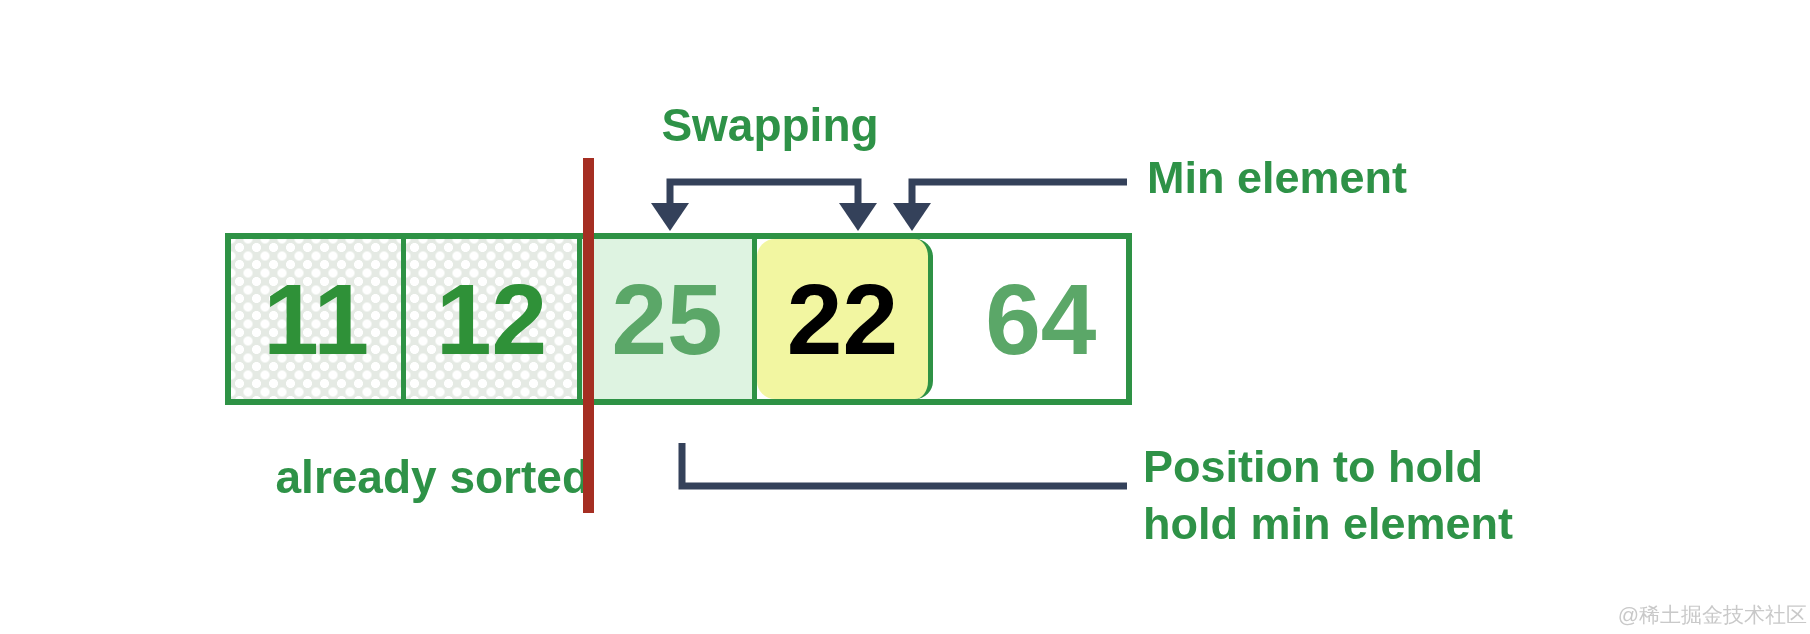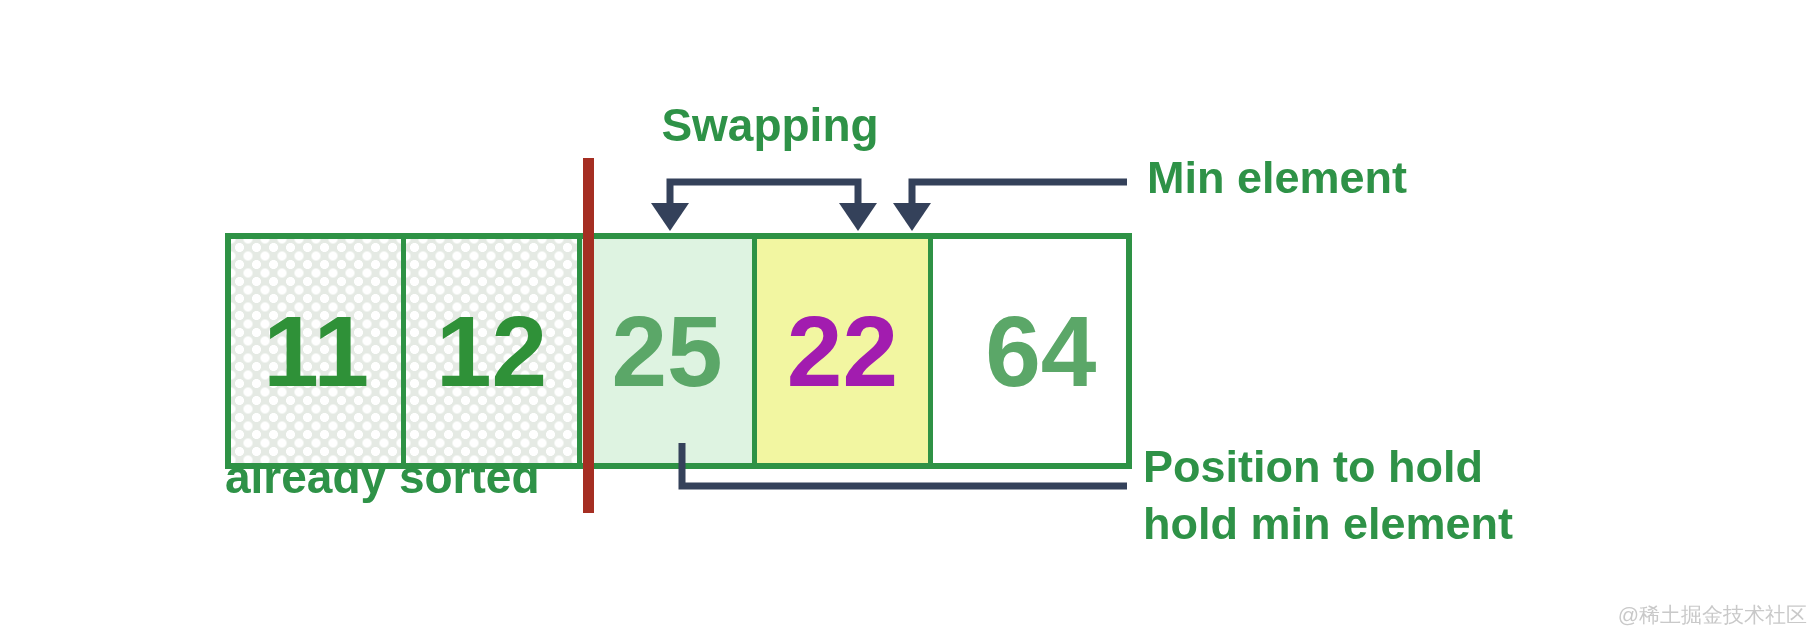--- a/index.html
+++ b/index.html
@@ -21,31 +21,31 @@
   }
   #swapping-label {
     left: 620px; top: 98px; width: 300px;
     text-align: center; font-size: 46px;
   }
   #min-element-label {
     left: 1147px; top: 152px; font-size: 45px;
   }
   #already-sorted-label {
     left: 225px; top: 450px; width: 365px;
-    text-align: left; font-size: 46px;
+    text-align: right; font-size: 46px;
   }
   #position-label {
     left: 1143px; top: 438px; font-size: 45px; line-height: 57px;
   }
 
   
   #array-box {
     position: absolute;
     left: 225px; top: 233px;
-    width: 907px; height: 236px;
+    width: 907px; height: 172px;
     box-sizing: border-box;
     border: 6px solid #2e9245;
     display: flex;
     background: #ffffff;
     z-index: 1;
   }
   .cell {
     flex: 1;
     border-right: 5px solid #2e9245;
     display: flex;
@@ -59,21 +59,21 @@
   .cell.sorted {
     color: #2f9138;
     background-color: #e5eae4;
     background-image:
       radial-gradient(circle, #ffffff 4.2px, transparent 4.8px),
       radial-gradient(circle, #ffffff 4.2px, transparent 4.8px);
     background-size: 17px 17px;
     background-position: 0 0, 8.5px 8.5px;
   }
   .cell.scan  { background: #def3e1; color: #5ba768; }
-  .cell.min   { background: #f2f6a1; color: #a21caf; }
+  .cell.min   { background: #f2f6a1; color: #000000; border-radius: 18px; }
   .cell.plain { background: #ffffff; color: #5ba768; }
 
   
   #sorted-divider-line {
     position: absolute;
     left: 583px; top: 158px;
     width: 11px; height: 355px;
     background: #a52e22;
     z-index: 3;
   }

